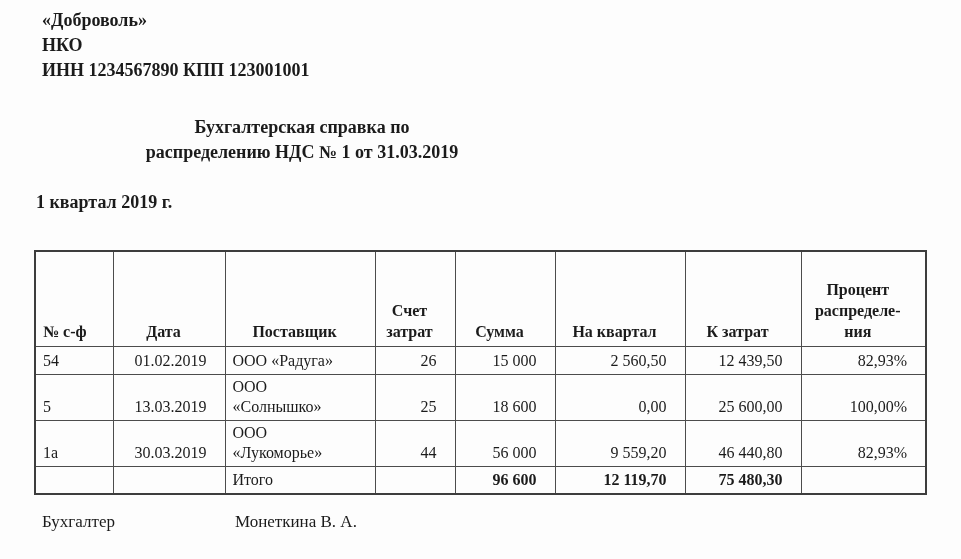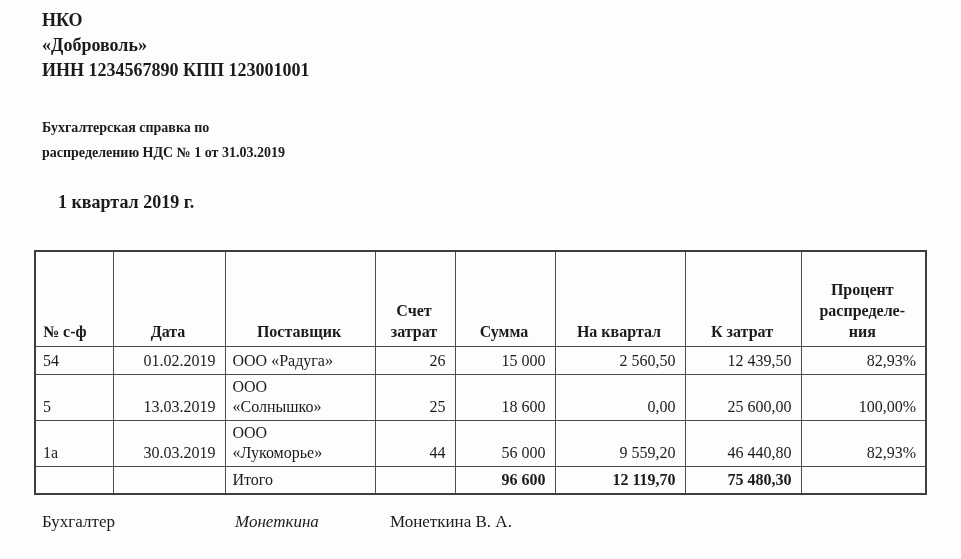--- a/index.html
+++ b/index.html
@@ -11,25 +11,25 @@
     overflow:hidden;
   }
   .doc { position:relative; width:961px; height:559px; background:#fdfdfd; }
 
   .org-block {
     position:absolute; left:42px; top:8px;
     font-weight:bold; font-size:18px; line-height:25px;
   }
   .title {
     position:absolute; left:42px; top:115px;
-    font-weight:bold; font-size:14px; line-height:25px;
-    white-space:pre-line; width:520px;
+    font-weight:bold; font-size:18px; line-height:25px;
+    white-space:pre-line; width:520px;text-align:center;
   }
   .period {
-    position:absolute; left:58px; top:192px;
+    position:absolute; left:36px; top:192px;
     font-weight:bold; font-size:18px;
   }
 
   table.vat-table {
     position:absolute; left:34px; top:250px;
     width:891px; table-layout:fixed;
     border-collapse:collapse;
     font-size:16px;
   }
   .vat-table col.c1 { width:78px; }
@@ -37,21 +37,21 @@
   .vat-table col.c3 { width:150px; }
   .vat-table col.c4 { width:80px; }
   .vat-table col.c5 { width:100px; }
   .vat-table col.c6 { width:130px; }
   .vat-table col.c7 { width:116px; }
   .vat-table col.c8 { width:125px; }
 
   .vat-table th, .vat-table td {
     border:1px solid #4c4c4c;
     vertical-align:bottom;
-    padding:2px 9px 3px 7px;
+    padding:2px 18px 3px 7px;
     overflow:hidden;
   }
   .vat-table { border:2px solid #3d3d3d; }
 
   .vat-table thead th {
     height:95px;
     font-weight:bold;
     text-align:center;
     white-space:pre-line;
     line-height:21px;
@@ -76,22 +76,22 @@
   }
   .footer .role { width:193px; }
   .footer .sig  { width:155px; font-style:italic; }
 </style>
 </head>
 <body>
 
 <div class="doc">
 
   <div class="org-block">
+    <div>«Доброволь»</div>
     <div>НКО</div>
-    <div>«Доброволь»</div>
     <div>ИНН 1234567890 КПП 123001001</div>
   </div>
 
   <div class="title">Бухгалтерская справка по
 распределению НДС № 1 от 31.03.2019</div>
 
   <div class="period">1 квартал 2019 г.</div>
 
   <table class="vat-table">
     <colgroup>
@@ -160,17 +160,16 @@
           <td>96 600</td>
           <td>12 119,70</td>
           <td>75 480,30</td>
           <td></td>
         </tr>
       </tbody>
   </table>
 
   <div class="footer">
     <span class="role">Бухгалтер</span>
-    <span class="sig">Монеткина</span>
     <span class="name">Монеткина В. А.</span>
   </div>
 
 </div>
 
 </body></html>

